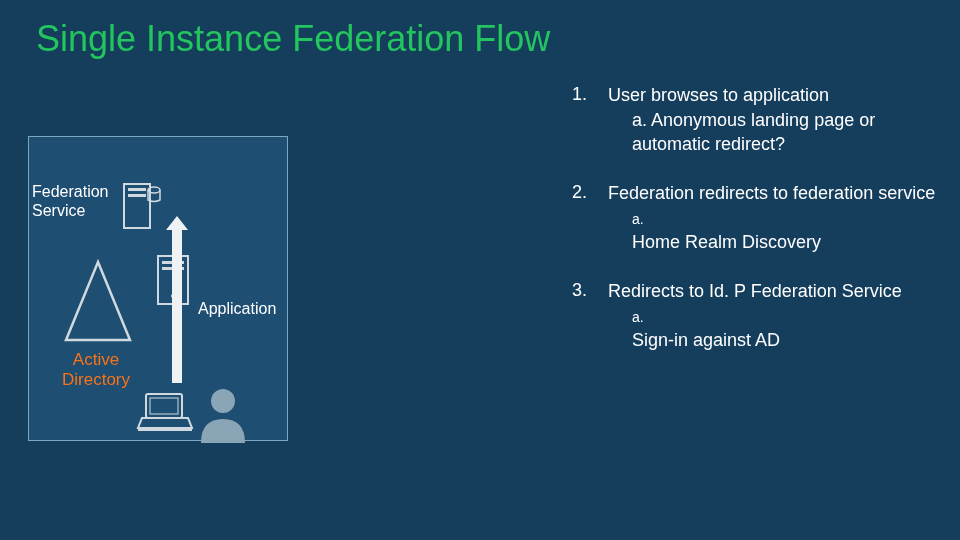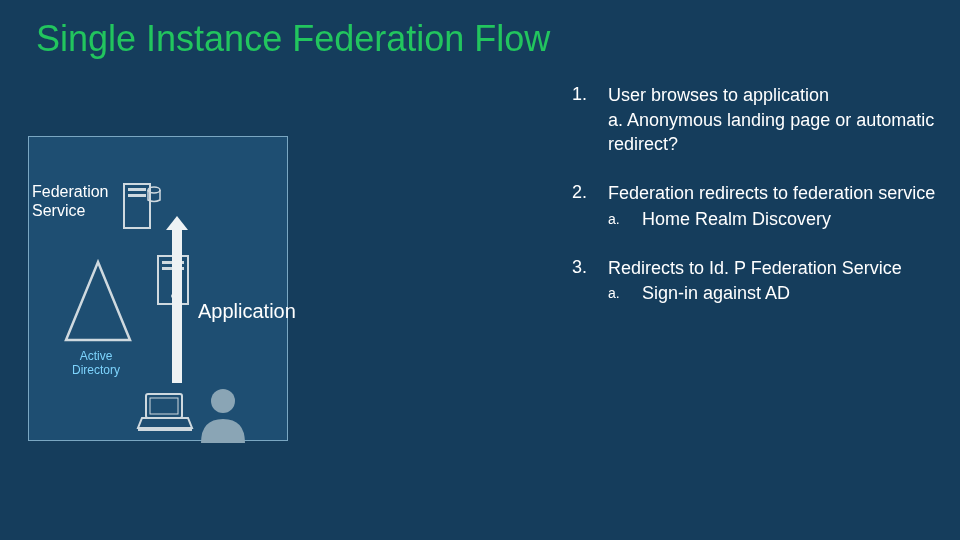--- a/index.html
+++ b/index.html
@@ -33,31 +33,31 @@
     top: 182px;
     width: 85px;
     font-size: 16px;
     color: #fff;
     line-height: 1.2;
   }
   .label-app {
     position: absolute;
     left: 198px;
     top: 300px;
-    font-size: 20px;
+    font-size: 16px;
     color: #fff;
   }
   .label-ad {
     position: absolute;
     left: 56px;
     top: 350px;
     width: 80px;
     text-align: center;
-    font-size: 12px;
-    color: #7dd3fc;
+    font-size: 17px;
+    color: #f97316;
     line-height: 1.15;
   }
   .server1 { position: absolute; left: 122px; top: 178px; }
   .server2 { position: absolute; left: 154px; top: 252px; }
   .triangle-outline {
     position: absolute;
     left: 62px; top: 258px;
   }
   .laptop { position: absolute; left: 136px; top: 390px; }
   .person { position: absolute; left: 195px; top: 385px; }
@@ -81,21 +81,21 @@
     position: absolute;
     left: 572px;
     top: 84px;
     width: 370px;
     color: #fff;
     font-size: 18px;
   }
   .item { display: flex; margin-bottom: 26px; }
   .num { width: 36px; flex-shrink: 0; }
   .body { flex: 1; line-height: 1.3; }
-  .sub { margin-top: 2px; }
+  .sub { margin-top: 2px; margin-left: 24px; }
   .subletter {
     display: inline-block;
     width: 34px;
     font-size: 14px;
     vertical-align: top;
     padding-top: 2px;
   }
   .subtext { display: inline-block; width: 290px; vertical-align: top; }
 </style>
 </head>

